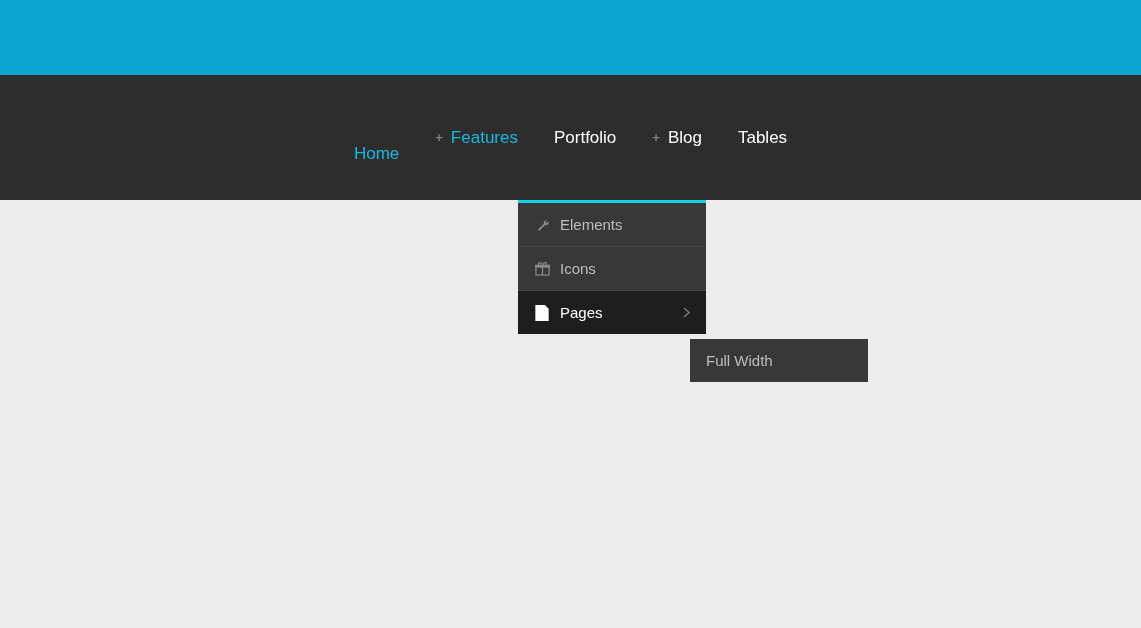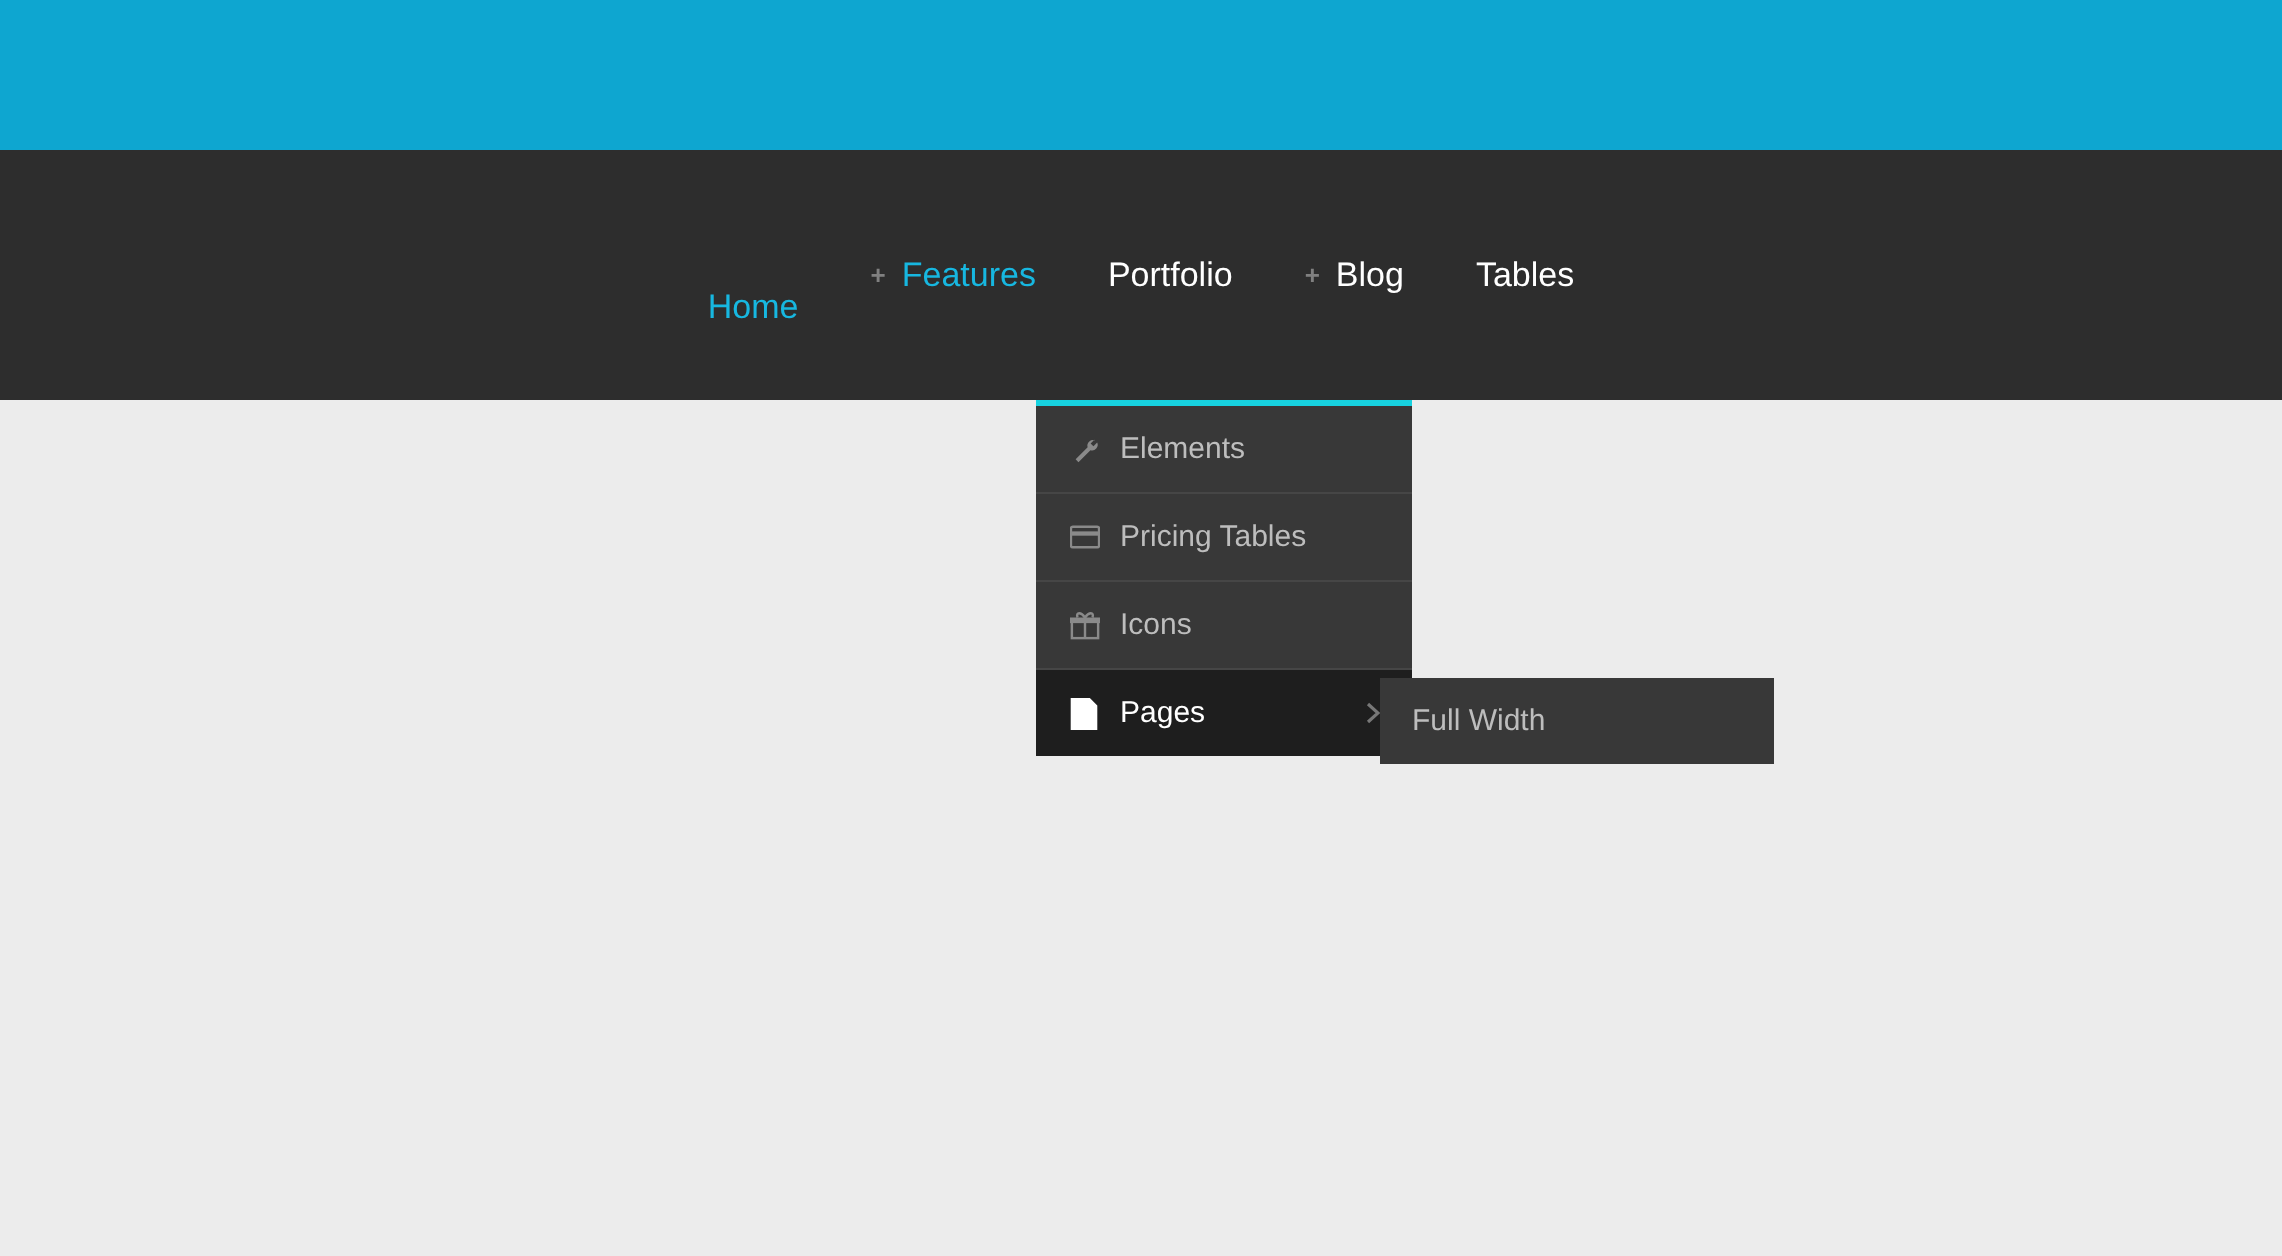--- a/index.html
+++ b/index.html
@@ -84,21 +84,21 @@
       color: #8a8a8a;
     }
     .chevron {
       margin-left: auto;
       color: #777;
     }
     .subdropdown {
       position: absolute;
       top: 339px;
       left: 690px;
-      width: 197px;
+      width: 178px;
       background: #383838;
     }
     .sub-item {
       padding: 13px 16px;
       border-bottom: 1px solid #464646;
       font-size: 15px;
       color: #bdbdbd;
       cursor: pointer;
     }
     .sub-item:last-child { border-bottom: none; }
@@ -135,29 +135,20 @@
   <div class="dropdown-item">
     <span class="drop-icon">
       <svg width="15" height="15" viewBox="0 0 16 16">
           <path d="M13.5 3.5a3 3 0 0 0-4.1 3.6L3 13.5l1.5 1.5 6.4-6.4a3 3 0 0 0 3.6-4.1l-2 2-1.5-1.5 2-2z" fill="#8a8a8a"></path>
         </svg>
     </span>
     <span>Elements</span>
   </div>
   <div class="dropdown-item">
     <span class="drop-icon">
-      <svg width="15" height="13" viewBox="0 0 16 12">
-          <rect x="0.5" y="0.5" width="15" height="11" rx="1" fill="none" stroke="#8a8a8a" stroke-width="1.3"></rect>
-          <rect x="0" y="3" width="16" height="2.3" fill="#8a8a8a"></rect>
-        </svg>
-    </span>
-    <span>Pricing Tables</span>
-  </div>
-  <div class="dropdown-item">
-    <span class="drop-icon">
       <svg width="15" height="15" viewBox="0 0 16 16">
           <rect x="1" y="6" width="14" height="9" fill="none" stroke="#8a8a8a" stroke-width="1.3"></rect>
           <rect x="0" y="4" width="16" height="3" fill="#8a8a8a"></rect>
           <line x1="8" y1="4" x2="8" y2="15" stroke="#8a8a8a" stroke-width="1.3"></line>
           <path d="M8 4 C6 1 3 1 4 4 M8 4 C10 1 13 1 12 4" fill="none" stroke="#8a8a8a" stroke-width="1.3"></path>
         </svg>
     </span>
     <span>Icons</span>
   </div>
   <div class="dropdown-item active">

